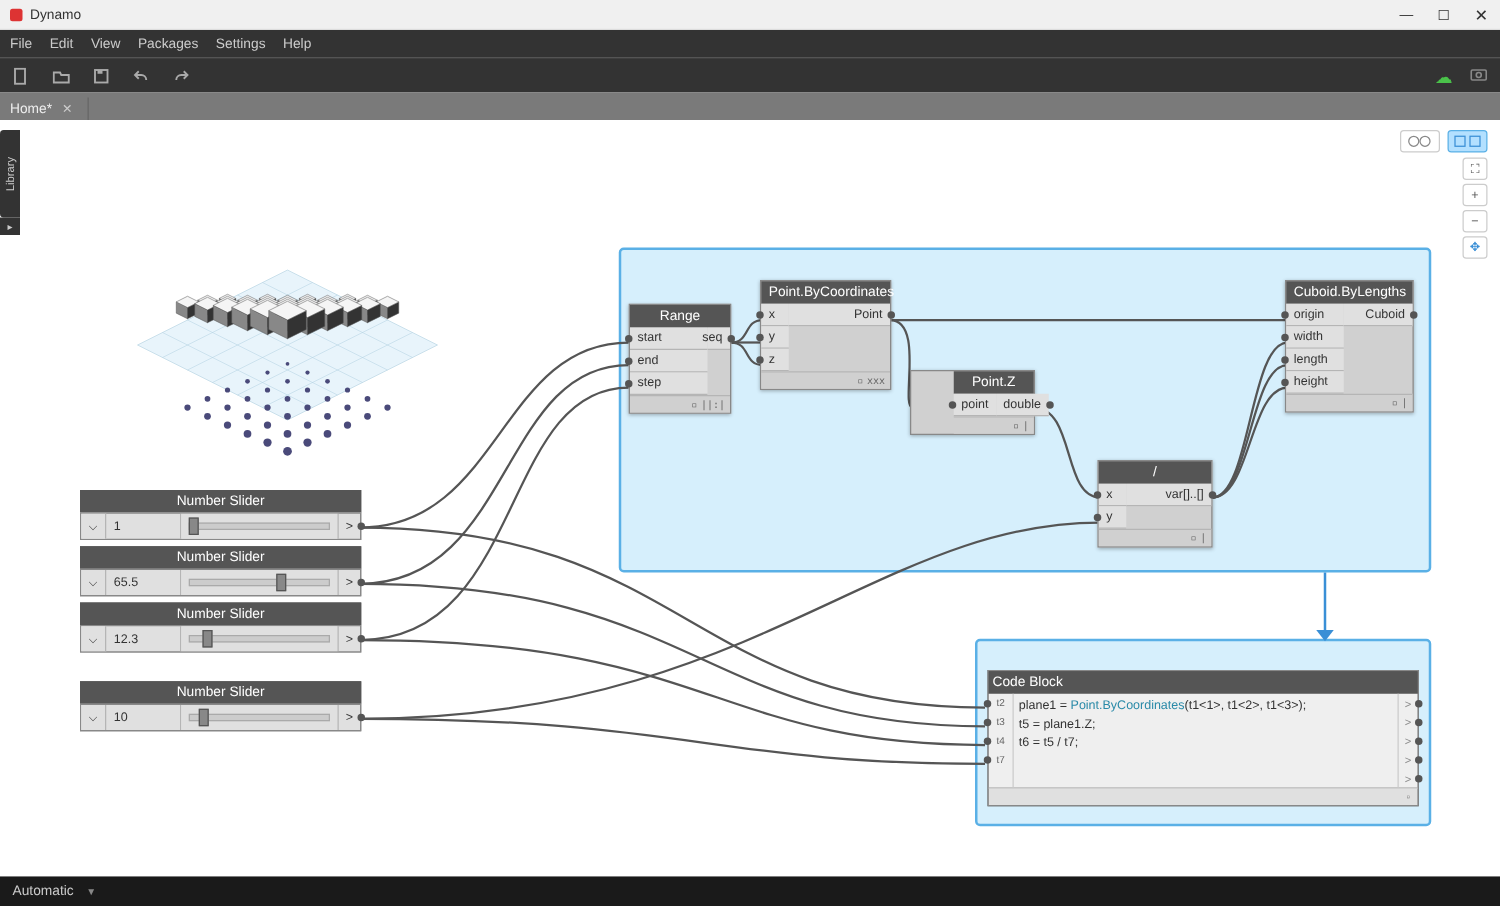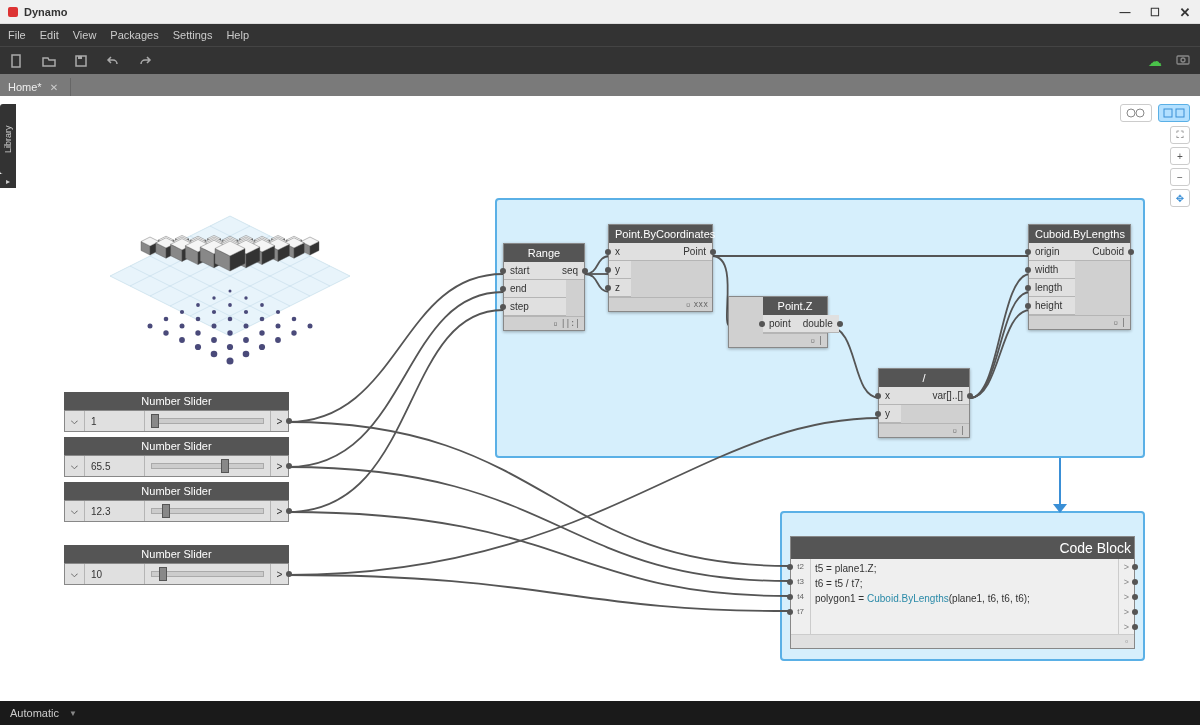--- a/index.html
+++ b/index.html
@@ -1,19 +1,19 @@
 <!DOCTYPE html>
 <html><head>
 <meta charset="utf-8">
 <style>
 * { margin: 0; padding: 0; box-sizing: border-box; font-family: 'Segoe UI', Arial, sans-serif; user-select: none; }
 html, body { width: 1200px; height: 725px; overflow: hidden; background: #fff; }
 
 
-.titlebar { height: 24px; background: #f0f0f0; display: flex; align-items: center; padding: 0 8px; font-size: 11px; color: #333; position: relative; border-bottom: 1px solid #ddd; font-weight: bold;}
+.titlebar { height: 24px; background: #f0f0f0; display: flex; align-items: center; padding: 0 8px; font-size: 11px; color: #333; position: relative; border-bottom: 1px solid #ddd;}
 .titlebar .logo { width: 10px; height: 10px; background: #d33; margin-right: 6px; border-radius: 2px;}
 .winbtns { position: absolute; right: 0; top: 0; display: flex; height: 24px;}
 .winbtn { width: 30px; display:flex; align-items:center; justify-content:center; font-size:11px; color:#333; cursor:pointer;}
 .winbtn.close { font-size:13px; }
 
 
 .menubar { height: 22px; background: #333; display:flex; align-items:center; padding:0 8px; font-size:11px; color:#ccc; gap:14px;}
 .menubar span { cursor:pointer; }
 
 
@@ -74,21 +74,21 @@
 .sl-chev { width:20px; height:100%; background:#e0e0e0; border-right:1px solid #b5b5b5; display:flex; align-items:center; justify-content:center; cursor:pointer; font-size:9px; color:#333;}
 .sl-val { width:60px; padding:0 6px; font-size:10px; color:#333; border-right:1px solid #b5b5b5; height:100%; display:flex; align-items:center;}
 .sl-track { flex:1; height:100%; position:relative; background:#e0e0e0; display:flex; align-items:center; padding:0 6px;}
 .sl-bar { position:absolute; left:6px; right:6px; height:6px; background:#ccc; border:1px solid #aaa;}
 .sl-thumb { position:absolute; width:8px; height:14px; background:#888; border:1px solid #555; top:3px;}
 .sl-out { width:18px; height:100%; border-left:1px solid #b5b5b5; display:flex; align-items:center; justify-content:center; font-size:10px; color:#333; position:relative;}
 .sl-out .port-dot { right:-4px; left:auto;}
 
 
 .codenode { position:absolute; left:790px; top:440px; width:345px; background:#555; border:1px solid #888;}
-.code-head { background:#555; color:#fff; text-align:right; padding:3px; font-size:14px;}
+.code-head { background:#555; color:#fff; text-align:left; padding:3px; font-size:11px;}
 .code-body { background:#efefef; display:flex; font-family:'Consolas',monospace; font-size:10px;}
 .code-inports { width:20px; border-right:1px solid #ccc; display:flex; flex-direction:column;}
 .code-inports div { height:15px; display:flex; align-items:center; justify-content:center; font-size:8px; color:#666; position:relative;}
 .code-inports div .port-dot{left:-4px;}
 .code-lines { flex:1; padding:2px 4px; line-height:15px; color:#333; white-space:pre;}
 .code-lines .fn{ color:#2a8aa8;}
 .code-outports { width:16px; border-left:1px solid #ccc; display:flex; flex-direction:column;}
 .code-outports div { height:15px; display:flex; align-items:center; justify-content:center; font-size:9px; color:#888; position:relative;}
 .code-outports div .port-dot{right:-4px;}
 .code-footer { height:14px; background:#e0e0e0; border-top:1px solid #ccc; display:flex; justify-content:flex-end; align-items:center; padding:0 6px; font-size:8px; color:#777;}
@@ -656,21 +656,21 @@
         <div>
             <span class="port-dot"></span>
             <span>t4</span>
           </div>
         <div>
             <span class="port-dot"></span>
             <span>t7</span>
           </div>
         <div></div>
       </div>
-      <div class="code-lines" id="codelines"><div>t5 = plane1.Z;</div><div>t6 = t5 / t7;</div><div>polygon1 = <span class="fn">Cuboid.ByLengths</span>(plane1, t6, t6, t6);</div></div>
+      <div class="code-lines" id="codelines"><div>plane1 = <span class="fn">Point.ByCoordinates</span>(t1&lt;1&gt;, t1&lt;2&gt;, t1&lt;3&gt;);</div><div>t5 = plane1.Z;</div><div>t6 = t5 / t7;</div></div>
       <div class="code-outports">
         <div><span class="port-dot"></span>&gt;</div>
         <div><span class="port-dot"></span>&gt;</div>
         <div><span class="port-dot"></span>&gt;</div>
         <div><span class="port-dot"></span>&gt;</div>
         <div><span class="port-dot"></span>&gt;</div>
       </div>
     </div>
     <div class="code-footer">
         <span>▫</span>

